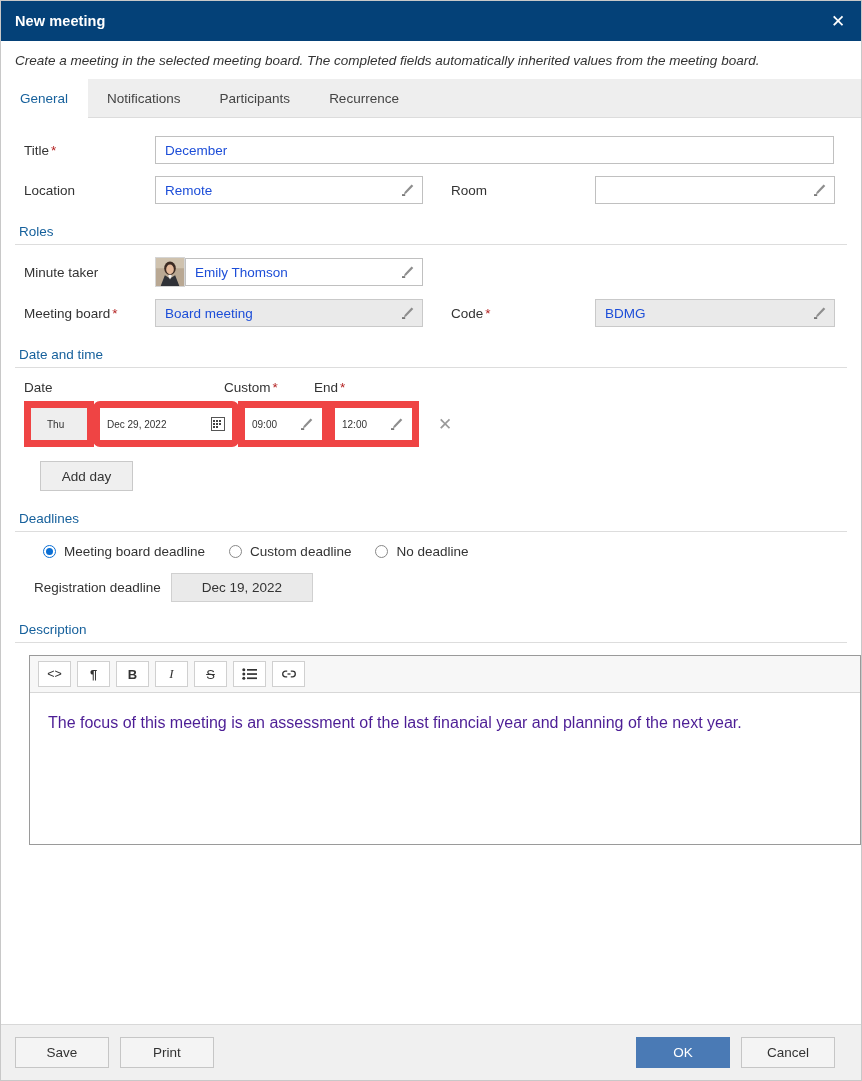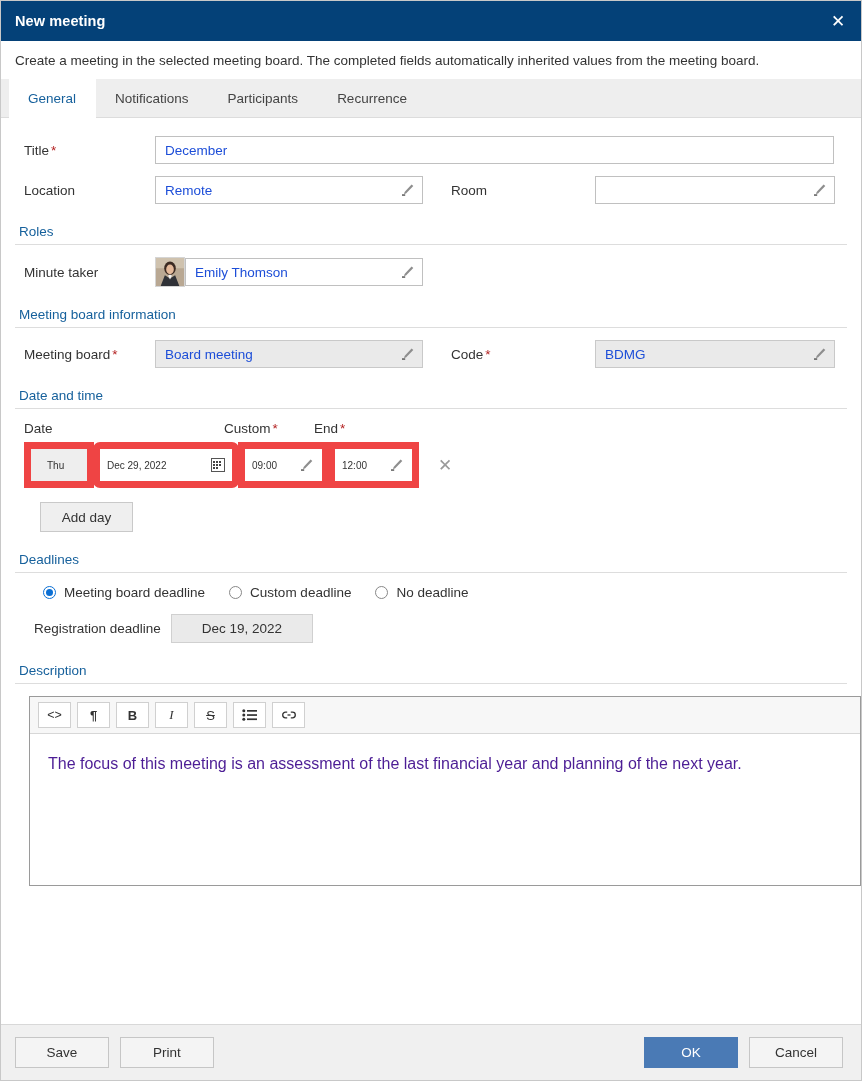--- a/index.html
+++ b/index.html
@@ -39,30 +39,30 @@
     color: #ffffff; font-size: 17px; cursor: pointer;
     line-height: 1;
   }
 
   
   .subtitle-bar {
     min-height: 38px;
     display: flex; align-items: center;
     padding: 0 14px;
     background: #ffffff;
-    font-size: 13.5px; color: #333333;
+    font-size: 13.5px; color: #333333; font-style: italic;
   }
 
   
   .tabstrip {
     height: 39px; min-height: 39px;
     background: #eeeeee;
     display: flex; align-items: stretch;
     border-bottom: 1px solid #dcdcdc;
-    padding-left: 8px;
+    padding-left: 0px;
   }
   .tab {
     display: flex; align-items: center;
     padding: 0 19px;
     font-size: 13.5px; color: #444444;
     cursor: pointer;
     border-right: 1px solid transparent;
   }
   .tab.active {
     background: #ffffff;
@@ -321,24 +321,20 @@
         <div class="input" style="width:238px;">
           <span class="val">Emily Thomson</span>
           <svg class="pencil" viewBox="0 0 16 16">
             <path d="M11.6 2.4 L13.3 4.1 L6.0 11.4 L4.0 12.0 L4.6 10.0 Z" fill="#8e8e8e"></path>
             <rect x="2" y="12.3" width="3.2" height="1.5" fill="#5a5a5a"></rect>
           </svg>
         </div>
       </div>
     </div>
 
-    <div class="section">
-      <div class="section-title">Meeting board information</div>
-      <div class="section-rule"></div>
-    </div>
 
     <div class="field-row">
       <div class="lbl">
         <span>Meeting board</span><span class="req">*</span>
       </div>
       <div class="input grey w-half">
         <span class="val">Board meeting</span>
         <svg class="pencil" viewBox="0 0 16 16">
           <path d="M11.6 2.4 L13.3 4.1 L6.0 11.4 L4.0 12.0 L4.6 10.0 Z" fill="#8e8e8e"></path>
           <rect x="2" y="12.3" width="3.2" height="1.5" fill="#5a5a5a"></rect>
@@ -484,18 +480,18 @@
     <div class="btn">
       <span>Save</span>
     </div>
     <div class="btn">
       <span>Print</span>
     </div>
     <div class="spacer"></div>
     <div class="btn primary">
       <span>OK</span>
     </div>
-    <div class="btn" style="margin-right:4px;">
+    <div class="btn" style="margin-right:12px;">
       <span>Cancel</span>
     </div>
   </div>
 
 </div>
 
 </body></html>

